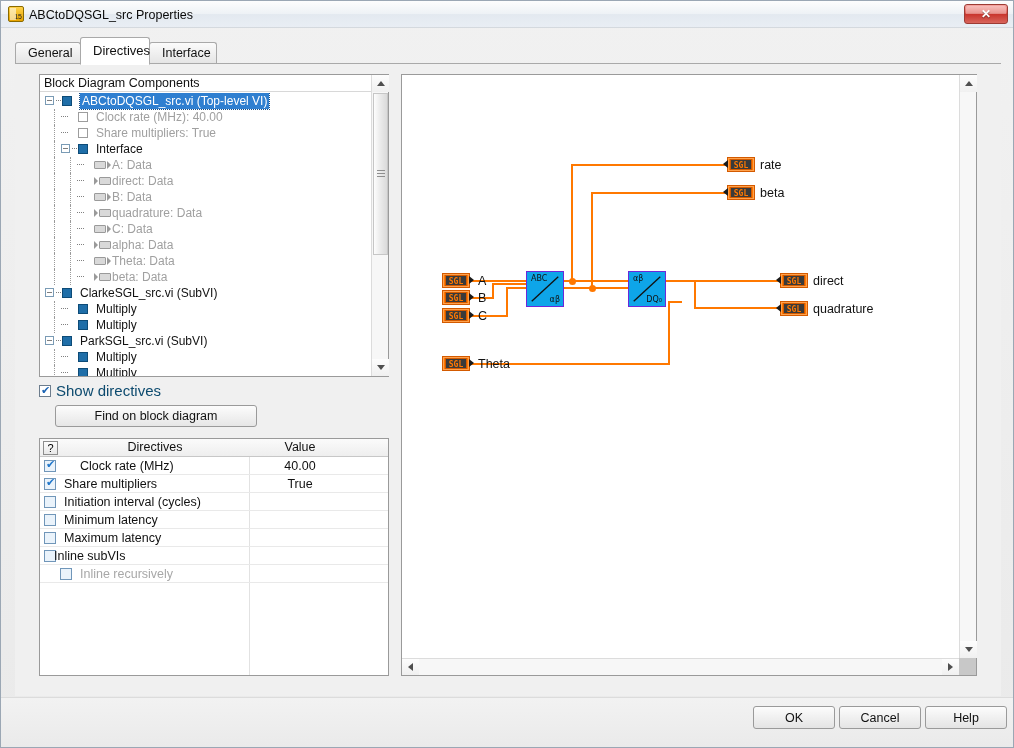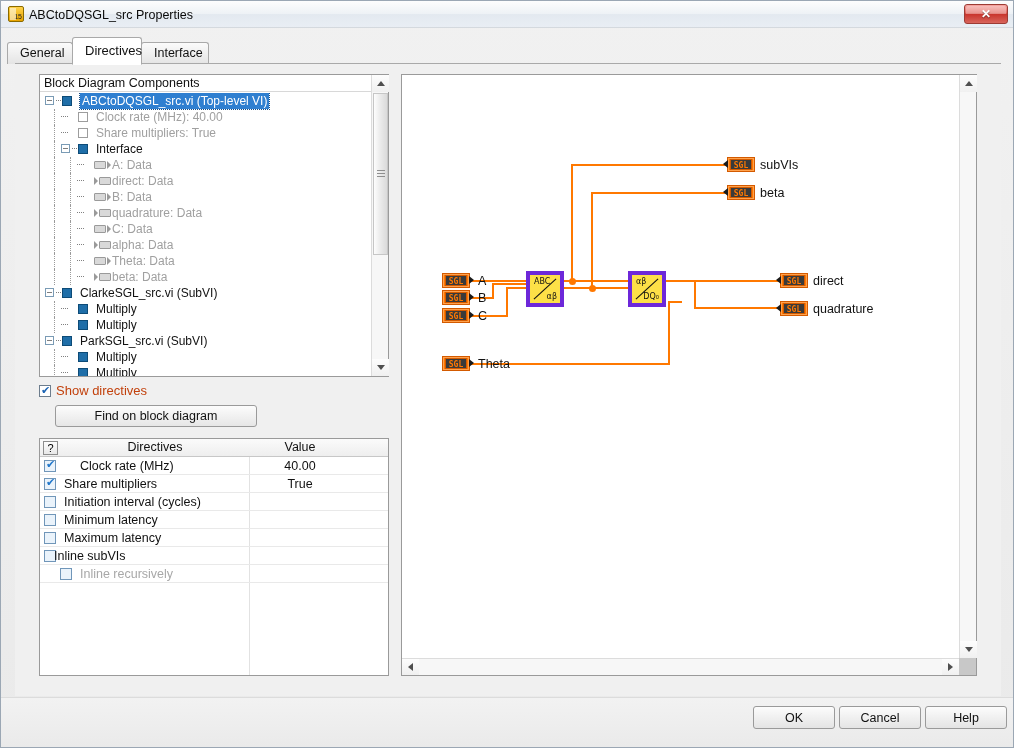--- a/index.html
+++ b/index.html
@@ -49,21 +49,21 @@
     text-shadow:0 1px 1px rgba(0,0,0,.45);
     cursor:pointer;
   }
   #close-btn:after{
     content:""; position:absolute; left:1px; top:1px; right:1px; height:8px;
     background:rgba(255,255,255,.32); border-radius:2px 2px 0 0;
   }
   #close-glyph{ position:relative; z-index:2; }
 
   
-  #tabstrip { position:absolute; left:6px; top:36px; width:986px; height:27px; }
+  #tabstrip { position:absolute; left:14px; top:36px; width:986px; height:27px; }
   .tab {
     position:absolute; top:5px; height:22px; line-height:21px;
     padding:0 12px; font-size:12.5px; color:#111;
     background:linear-gradient(#fbfbfb,#e4e4e4);
     border:1px solid #a9a9a9; border-bottom:none;
     border-radius:3px 3px 0 0; cursor:pointer;
   }
   .tab.active {
     top:0; height:28px; line-height:26px; z-index:5;
     background:#fff; border-color:#a9a9a9; border-bottom:1px solid #fff;
@@ -148,22 +148,22 @@
   .tri-rt { border-top:4px solid transparent; border-bottom:4px solid transparent; border-left:5px solid #4f4f4f; }
   .vsb .thumb {
     position:absolute; left:1px; width:15px;
     background:linear-gradient(90deg,#fdfdfd,#eaeaea,#dadada);
     border:1px solid #c6c6c6; cursor:pointer;
   }
   .grip { position:absolute; left:3px; top:50%; margin-top:-4px; width:8px; height:8px; }
   .grip i { display:block; height:1px; background:#8e8e8e; margin-bottom:2px; }
 
   #show-directives {
-    position:absolute; left:24px; top:319px; height:16px; font-size:13px;
-    color:#c2410c; line-height:16px; cursor:pointer;
+    position:absolute; left:24px; top:319px; height:16px; font-size:15px;
+    color:#0c4a6e; line-height:16px; cursor:pointer;
   }
   .cbx {
     position:absolute; left:0; top:2px; width:12px; height:12px;
     background:#fff; border:1px solid #6d7d8d;
   }
   .cbx.checked:after{
     content:"✔"; position:absolute; left:1px; top:-3px;
     font-size:11px; color:#1c64b4; font-family:"DejaVu Sans", sans-serif;
   }
   .cbx.disabled { border-color:#bdbdbd; background:#f4f4f4; }
@@ -268,21 +268,21 @@
 
   .wire { position:absolute; background:#ff7800; }
   .wh { height:2px; }
   .wv { width:2px; }
   .junction {
     position:absolute; width:7px; height:7px; border-radius:50%;
     background:#ff7800;
   }
 
   .fnbox {
-    position:absolute; background:#fde047; border:4px solid #6d28d9;
+    position:absolute; background:#0ea5e9; border:1px solid #6d28d9;
   }
   .fnbox .diag {
     position:absolute; left:0; top:0; width:100%; height:100%;
     overflow:hidden;
   }
   .fnbox .lt { position:absolute; left:4px; top:2px; font-size:8px;
     font-family:"DejaVu Sans", sans-serif; color:#111; }
   .fnbox .rb { position:absolute; right:3px; bottom:2px; font-size:8px;
     font-family:"DejaVu Sans", sans-serif; color:#111; }
 
@@ -609,21 +609,21 @@
               </div>
               <div class="nub out"></div>
             </div>
             <div class="tlabel" style="left: 76px; top: 282px;">Theta</div>
             <div class="chip" style="left: 325px; top: 82px; width: 28px;">
               <div class="inner">
                 <div class="txt">SGL</div>
               </div>
               <div class="nub in"></div>
             </div>
-            <div class="tlabel" style="left: 358px; top: 83px; text-align: right;">subVIs</div>
+            <div class="tlabel" style="left: 358px; top: 83px; text-align: right;">rate</div>
             <div class="chip" style="left: 325px; top: 110px; width: 28px;">
               <div class="inner">
                 <div class="txt">SGL</div>
               </div>
               <div class="nub in"></div>
             </div>
             <div class="tlabel" style="left: 358px; top: 111px; text-align: right;">beta</div>
             <div class="chip" style="left: 378px; top: 198px; width: 28px;">
               <div class="inner">
                 <div class="txt">SGL</div>

